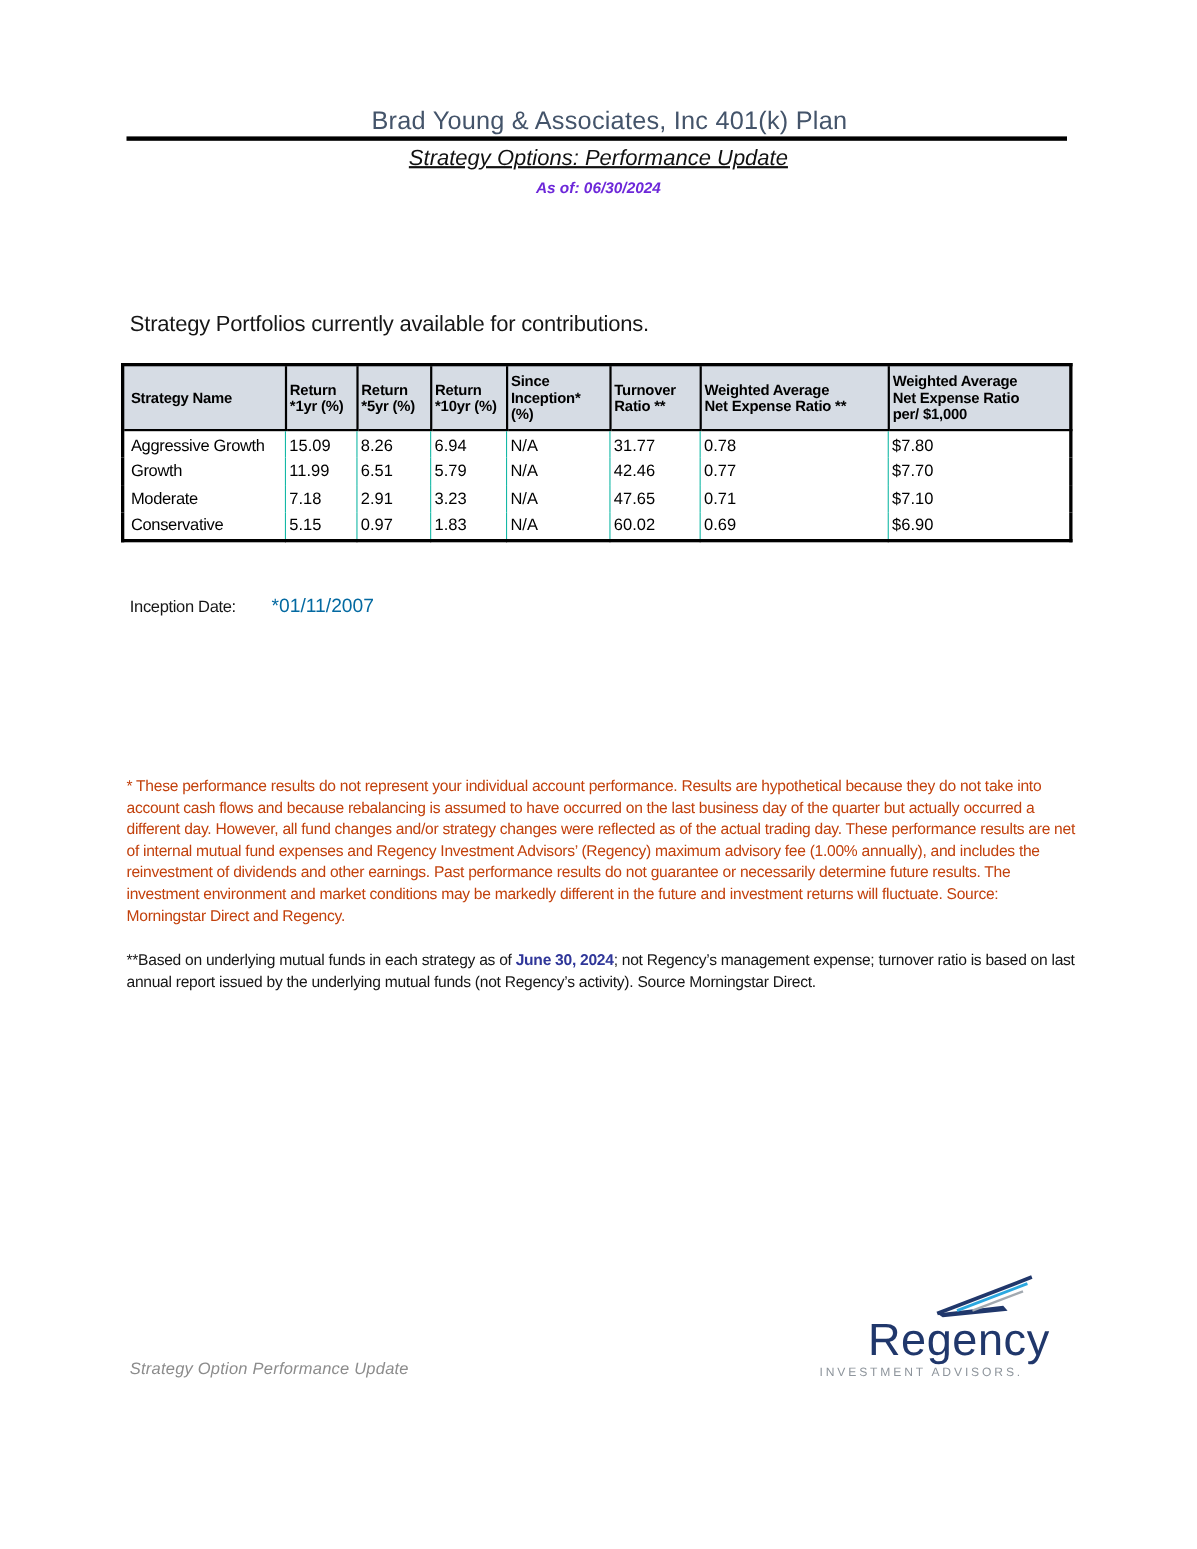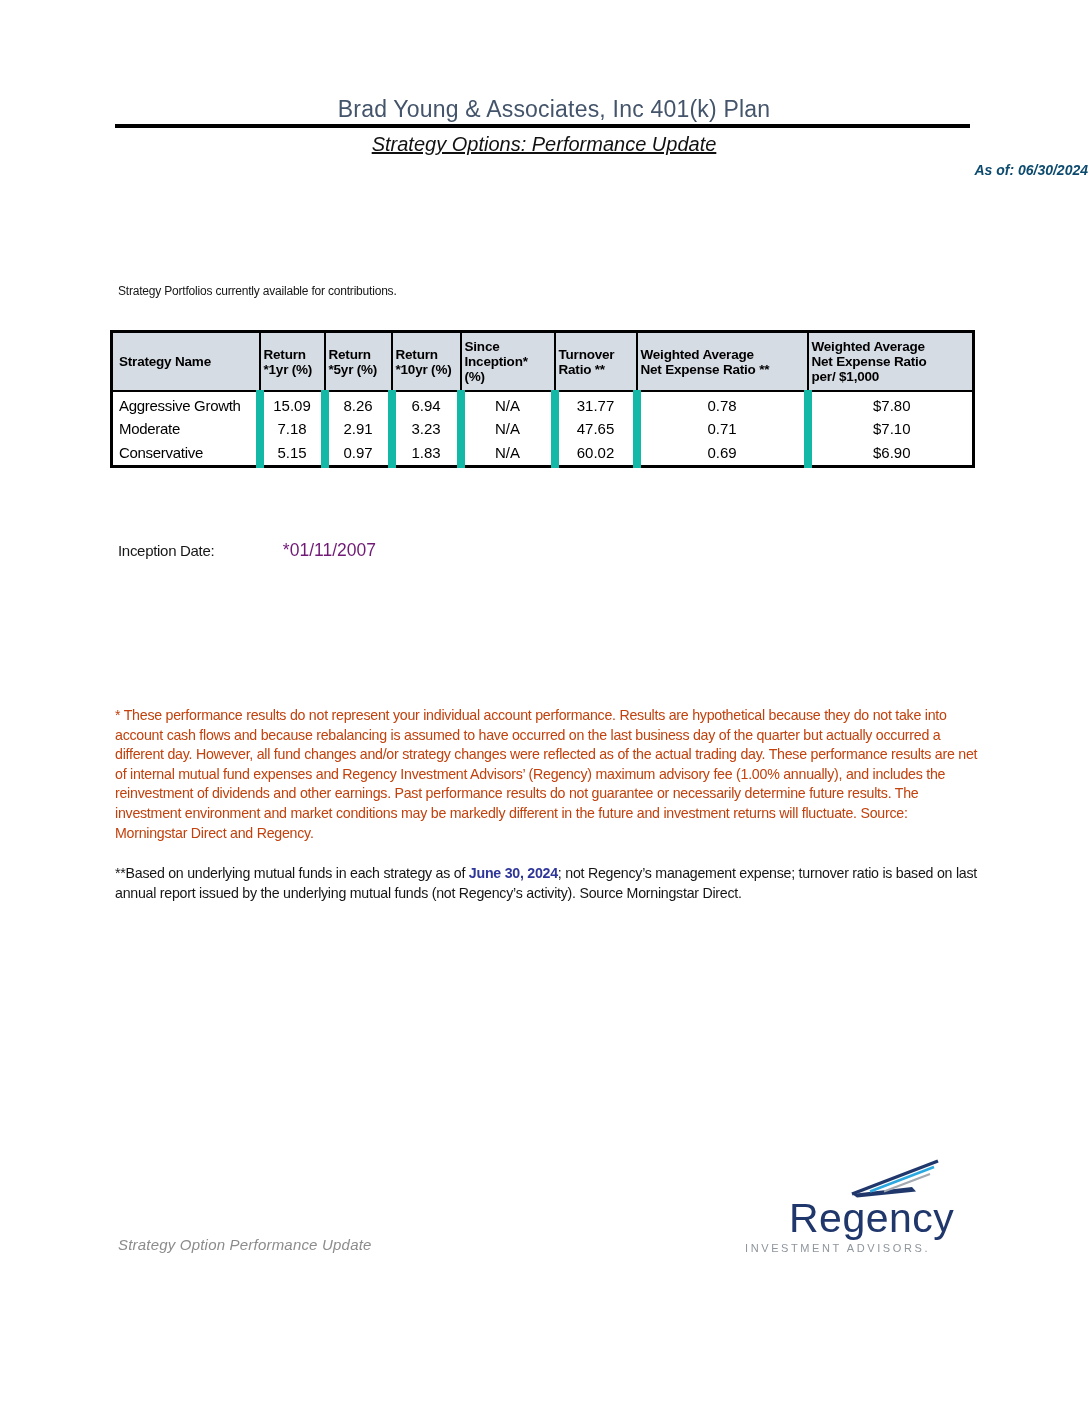--- a/index.html
+++ b/index.html
@@ -29,29 +29,29 @@
   }
   .doc-subtitle {
     position: absolute; top: 133px; left: 0; width: 100%;
     text-align: center;
     font-size: 20px; font-style: italic; font-weight: 500;
     color: #111;
     text-decoration: underline;
   }
   .doc-asof {
     position: absolute; top: 162px; left: 0; width: 100%;
-    text-align: right;
+    text-align: center;
     font-size: 14px; font-style: italic; font-weight: 700;
-    color: #0c4a6e;
+    color: #6d28d9;
   }
 
   
   .intro-line {
     position: absolute; top: 284px; left: 118px;
-    font-size: 12px; color: #161616;
+    font-size: 20px; color: #161616;
     letter-spacing: -0.2px;
   }
 
   
   .tbl-wrap { position: absolute; top: 330px; left: 110px; }
   table.perf {
     border-collapse: collapse;
     border: 3px solid #000;
     background: #fff;
     table-layout: fixed;
@@ -63,23 +63,23 @@
     font-size: 13.5px; font-weight: 700;
     text-align: left; vertical-align: middle;
     white-space: pre-line;
     padding: 6px 3px;
     height: 55px;
     letter-spacing: -0.2px;
     color: #000;
   }
   table.perf th:first-child { border-left: none; text-align: left; padding-left: 6px; }
   table.perf td {
-    border-left: 8px solid #14b8a6;
+    border-left: 1px solid #14b8a6;
     font-size: 15px;
-    text-align: center; vertical-align: middle;
+    vertical-align: middle;
     height: 25px;
     padding: 0 3px;
     color: #000;
   }
   table.perf td:first-child { border-left: none; text-align: left; padding-left: 6px; letter-spacing: -0.3px; }
   table.perf tr.data-row:first-child td { padding-top: 2px; }
 
   .col-name  { width: 148px; }
   .col-r1    { width: 65px; }
   .col-r5    { width: 67px; }
@@ -89,22 +89,22 @@
   .col-wa1   { width: 171px; }
   .col-wa2   { width: 166px; }
 
   
   .inception { position: absolute; top: 540px; left: 118px; width: 500px; }
   .inception-label {
     display: inline-block; font-size: 15px; letter-spacing: -0.3px; color: #161616;
     vertical-align: baseline;
   }
   .inception-value {
-    display: inline-block; font-size: 17.5px; color: #701a75;
-    margin-left: 64px; vertical-align: baseline;
+    display: inline-block; font-size: 17.5px; color: #0369a1;
+    margin-left: 28px; vertical-align: baseline;
   }
 
   
   .footnote1 {
     position: absolute; top: 706px; left: 115px; width: 866px;
     font-size: 14.2px; line-height: 19.6px;
     letter-spacing: -0.25px;
     color: #c2410c;
   }
   .footnote2 {
@@ -185,20 +185,30 @@
           <td>Aggressive Growth</td>
           <td>15.09</td>
           <td>8.26</td>
           <td>6.94</td>
           <td>N/A</td>
           <td>31.77</td>
           <td>0.78</td>
           <td>$7.80</td>
         </tr>
         <tr class="data-row">
+          <td>Growth</td>
+          <td>11.99</td>
+          <td>6.51</td>
+          <td>5.79</td>
+          <td>N/A</td>
+          <td>42.46</td>
+          <td>0.77</td>
+          <td>$7.70</td>
+        </tr>
+        <tr class="data-row">
           <td>Moderate</td>
           <td>7.18</td>
           <td>2.91</td>
           <td>3.23</td>
           <td>N/A</td>
           <td>47.65</td>
           <td>0.71</td>
           <td>$7.10</td>
         </tr>
         <tr class="data-row">

